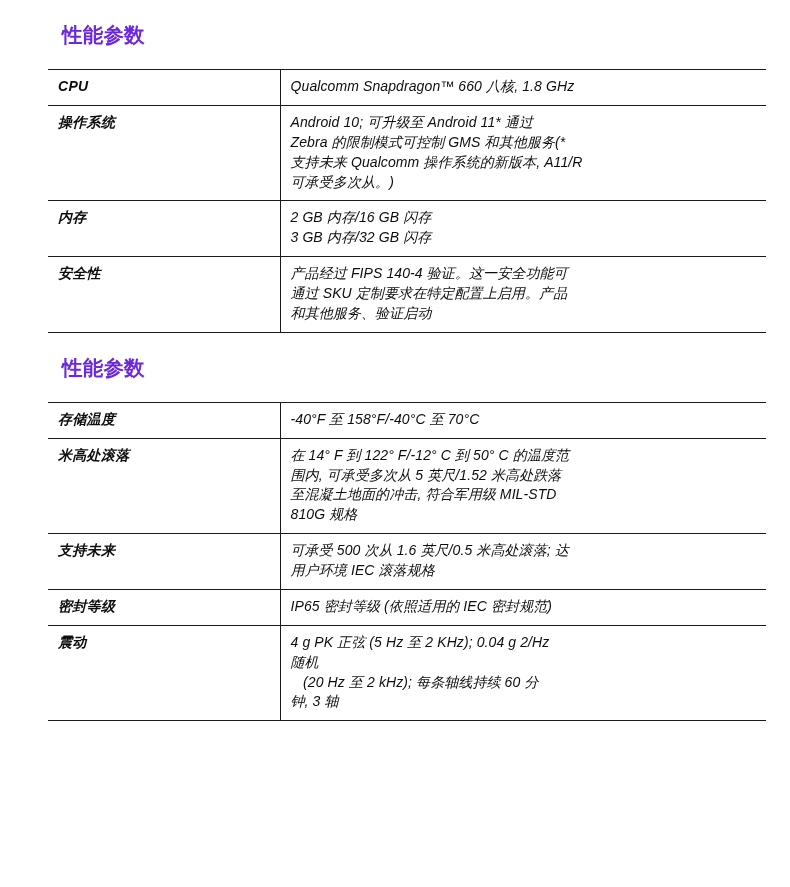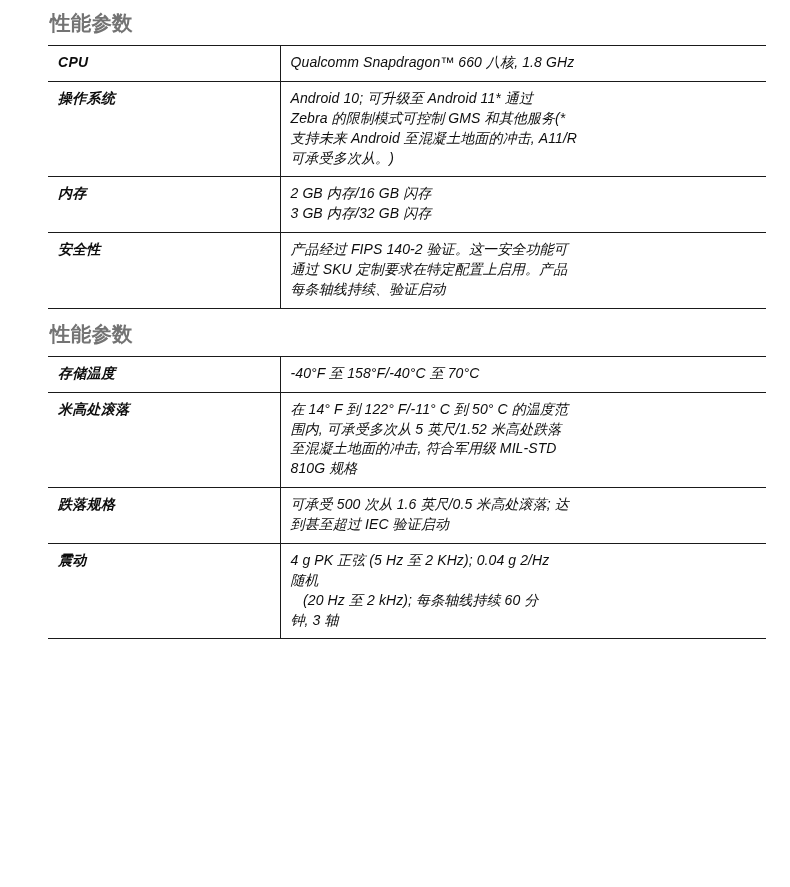--- a/index.html
+++ b/index.html
@@ -16,23 +16,23 @@
     overflow: hidden;
   }
   .page {
     width: 790px;
     padding: 0 24px 0 48px;
   }
   .section-title {
     font-size: 20.5px;
     font-weight: bold;
     letter-spacing: 0.2px;
-    margin: 0;
+    margin: 12px;
     padding: 9px 0 8px 2px;
-    color: #737373;
+    color: #6d28d9;
   }
   table.spec {
     width: 718px;
     border-collapse: collapse;
     table-layout: fixed;
   }
   table.spec tr { }
   table.spec td {
     vertical-align: top;
     padding: 7px 10px 8px 10px;
@@ -74,68 +74,74 @@
           <td class="label">CPU</td>
           <td class="value">
             <span class="ln">Qualcomm Snapdragon™ 660 八核, 1.8 GHz</span>
           </td>
         </tr>
         <tr>
           <td class="label">操作系统</td>
           <td class="value">
             <span class="ln">Android 10; 可升级至 Android 11* 通过</span>
             <span class="ln">Zebra 的限制模式可控制 GMS 和其他服务(*</span>
-            <span class="ln">支持未来 Android 至混凝土地面的冲击, A11/R</span>
+            <span class="ln">支持未来 Qualcomm 操作系统的新版本, A11/R</span>
             <span class="ln">可承受多次从。)</span>
           </td>
         </tr>
         <tr>
           <td class="label">内存</td>
           <td class="value">
             <span class="ln">2 GB 内存/16 GB 闪存</span>
             <span class="ln">3 GB 内存/32 GB 闪存</span>
           </td>
         </tr>
         <tr>
           <td class="label">安全性</td>
           <td class="value">
-            <span class="ln">产品经过 FIPS 140-2 验证。这一安全功能可</span>
+            <span class="ln">产品经过 FIPS 140-4 验证。这一安全功能可</span>
             <span class="ln">通过 SKU 定制要求在特定配置上启用。产品</span>
-            <span class="ln">每条轴线持续、验证启动</span>
+            <span class="ln">和其他服务、验证启动</span>
           </td>
         </tr>
       </tbody>
     </table>
   </div>
 
   <h2 class="section-title">性能参数</h2>
 
   <div class="tbl-wrap">
     <table class="spec">
       <tbody>
         <tr>
           <td class="label">存储温度</td>
           <td class="value">
             <span class="ln">-40°F 至 158°F/-40°C 至 70°C</span>
           </td>
         </tr>
         <tr>
           <td class="label">米高处滚落</td>
           <td class="value">
-            <span class="ln">在 14° F 到 122° F/-11° C 到 50° C 的温度范</span>
+            <span class="ln">在 14° F 到 122° F/-12° C 到 50° C 的温度范</span>
             <span class="ln">围内, 可承受多次从 5 英尺/1.52 米高处跌落</span>
             <span class="ln">至混凝土地面的冲击, 符合军用级 MIL-STD</span>
             <span class="ln">810G 规格</span>
           </td>
         </tr>
         <tr>
-          <td class="label">跌落规格</td>
+          <td class="label">支持未来</td>
           <td class="value">
             <span class="ln">可承受 500 次从 1.6 英尺/0.5 米高处滚落; 达</span>
-            <span class="ln">到甚至超过 IEC 验证启动</span>
+            <span class="ln">用户环境 IEC 滚落规格</span>
+          </td>
+        </tr>
+        <tr>
+          <td class="label">密封等级</td>
+          <td class="value">
+            <span class="ln">IP65 密封等级 (依照适用的 IEC 密封规范)</span>
           </td>
         </tr>
         <tr>
           <td class="label">震动</td>
           <td class="value">
             <span class="ln">4 g PK 正弦 (5 Hz 至 2 KHz); 0.04 g 2/Hz</span>
             <span class="ln">随机</span>
             <span class="ln indent">(20 Hz 至 2 kHz); 每条轴线持续 60 分</span>
             <span class="ln">钟, 3 轴</span>
           </td>

